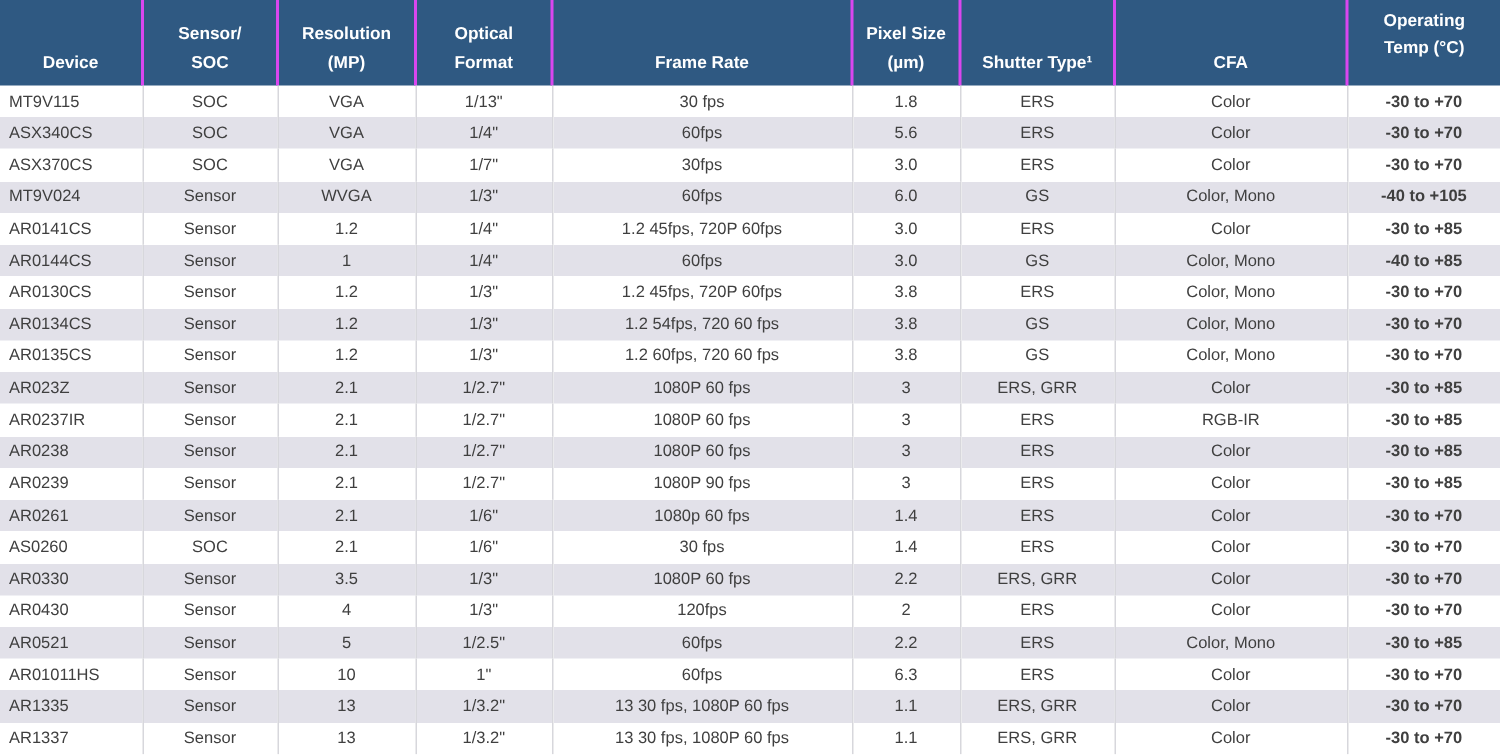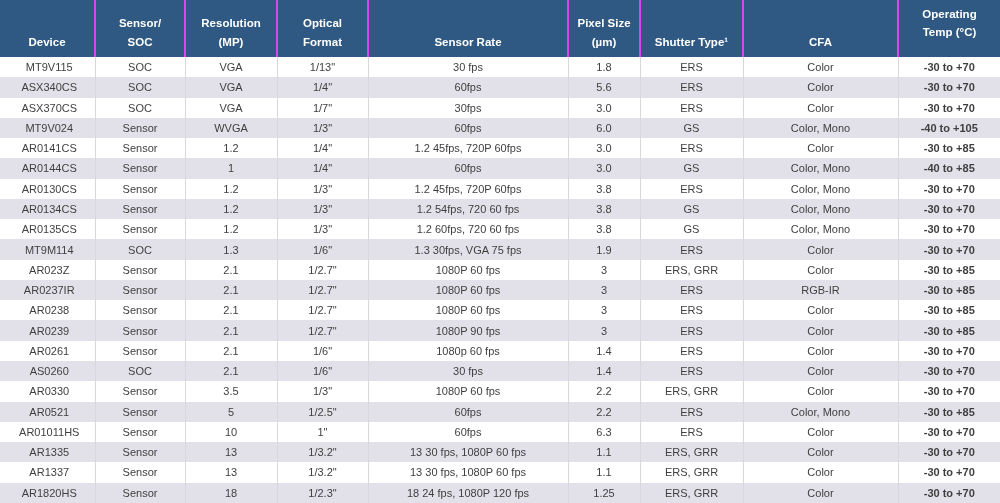--- a/index.html
+++ b/index.html
@@ -31,21 +31,21 @@
   thead th:last-child{
     vertical-align:top;padding-top:5px;padding-bottom:0;border-right:none;margin-left:25px;
   }
   tbody td{
     font-size:11px;color:var(--body-text);
     text-align:center;vertical-align:middle;
     border-right:1px solid var(--grid-line);
     padding:0 2px;box-sizing:border-box;
     white-space:nowrap;overflow:hidden;
   }
-  tbody td:first-child{text-align:center;padding-left:6px;}
+  tbody td:first-child{text-align:left;padding-left:6px;}
   tbody td:last-child{border-right:none;font-weight:bold;}
   tbody tr{background:var(--row-bg);}
   tbody tr:nth-child(even){background:var(--row-alt-bg);}
   col.c-device{width:95px;}
   col.c-sensor_soc{width:90px;}
   col.c-resolution{width:92px;}
   col.c-optical_format{width:91px;}
   col.c-frame_rate{width:200px;}
   col.c-pixel_size{width:72px;}
   col.c-shutter_type{width:103px;}
@@ -70,21 +70,21 @@
       </colgroup>
     <thead>
       <tr>
           <th>Device</th>
           <th>Sensor/
 SOC</th>
           <th>Resolution
 (MP)</th>
           <th>Optical
 Format</th>
-          <th>Sensor Rate</th>
+          <th>Frame Rate</th>
           <th>Pixel Size
 (µm)</th>
           <th>Shutter Type¹</th>
           <th>CFA</th>
           <th>Operating
 Temp (°C)</th>
         </tr>
     </thead>
     <tbody>
         <tr>
@@ -180,31 +180,20 @@
           <td>Sensor</td>
           <td>1.2</td>
           <td>1/3"</td>
           <td>1.2 60fps, 720 60 fps</td>
           <td>3.8</td>
           <td>GS</td>
           <td>Color, Mono</td>
           <td>-30 to +70</td>
         </tr>
         <tr>
-          <td>MT9M114</td>
-          <td>SOC</td>
-          <td>1.3</td>
-          <td>1/6"</td>
-          <td>1.3 30fps, VGA 75 fps</td>
-          <td>1.9</td>
-          <td>ERS</td>
-          <td>Color</td>
-          <td>-30 to +70</td>
-        </tr>
-        <tr>
           <td>AR023Z</td>
           <td>Sensor</td>
           <td>2.1</td>
           <td>1/2.7"</td>
           <td>1080P 60 fps</td>
           <td>3</td>
           <td>ERS, GRR</td>
           <td>Color</td>
           <td>-30 to +85</td>
         </tr>
@@ -264,20 +253,31 @@
           <td>-30 to +70</td>
         </tr>
         <tr>
           <td>AR0330</td>
           <td>Sensor</td>
           <td>3.5</td>
           <td>1/3"</td>
           <td>1080P 60 fps</td>
           <td>2.2</td>
           <td>ERS, GRR</td>
+          <td>Color</td>
+          <td>-30 to +70</td>
+        </tr>
+        <tr>
+          <td>AR0430</td>
+          <td>Sensor</td>
+          <td>4</td>
+          <td>1/3"</td>
+          <td>120fps</td>
+          <td>2</td>
+          <td>ERS</td>
           <td>Color</td>
           <td>-30 to +70</td>
         </tr>
         <tr>
           <td>AR0521</td>
           <td>Sensor</td>
           <td>5</td>
           <td>1/2.5"</td>
           <td>60fps</td>
           <td>2.2</td>
@@ -311,26 +311,15 @@
           <td>AR1337</td>
           <td>Sensor</td>
           <td>13</td>
           <td>1/3.2"</td>
           <td>13 30 fps, 1080P 60 fps</td>
           <td>1.1</td>
           <td>ERS, GRR</td>
           <td>Color</td>
           <td>-30 to +70</td>
         </tr>
-        <tr>
-          <td>AR1820HS</td>
-          <td>Sensor</td>
-          <td>18</td>
-          <td>1/2.3"</td>
-          <td>18 24 fps, 1080P 120 fps</td>
-          <td>1.25</td>
-          <td>ERS, GRR</td>
-          <td>Color</td>
-          <td>-30 to +70</td>
-        </tr>
       </tbody>
   </table>
 </div>
 
 </body></html>

